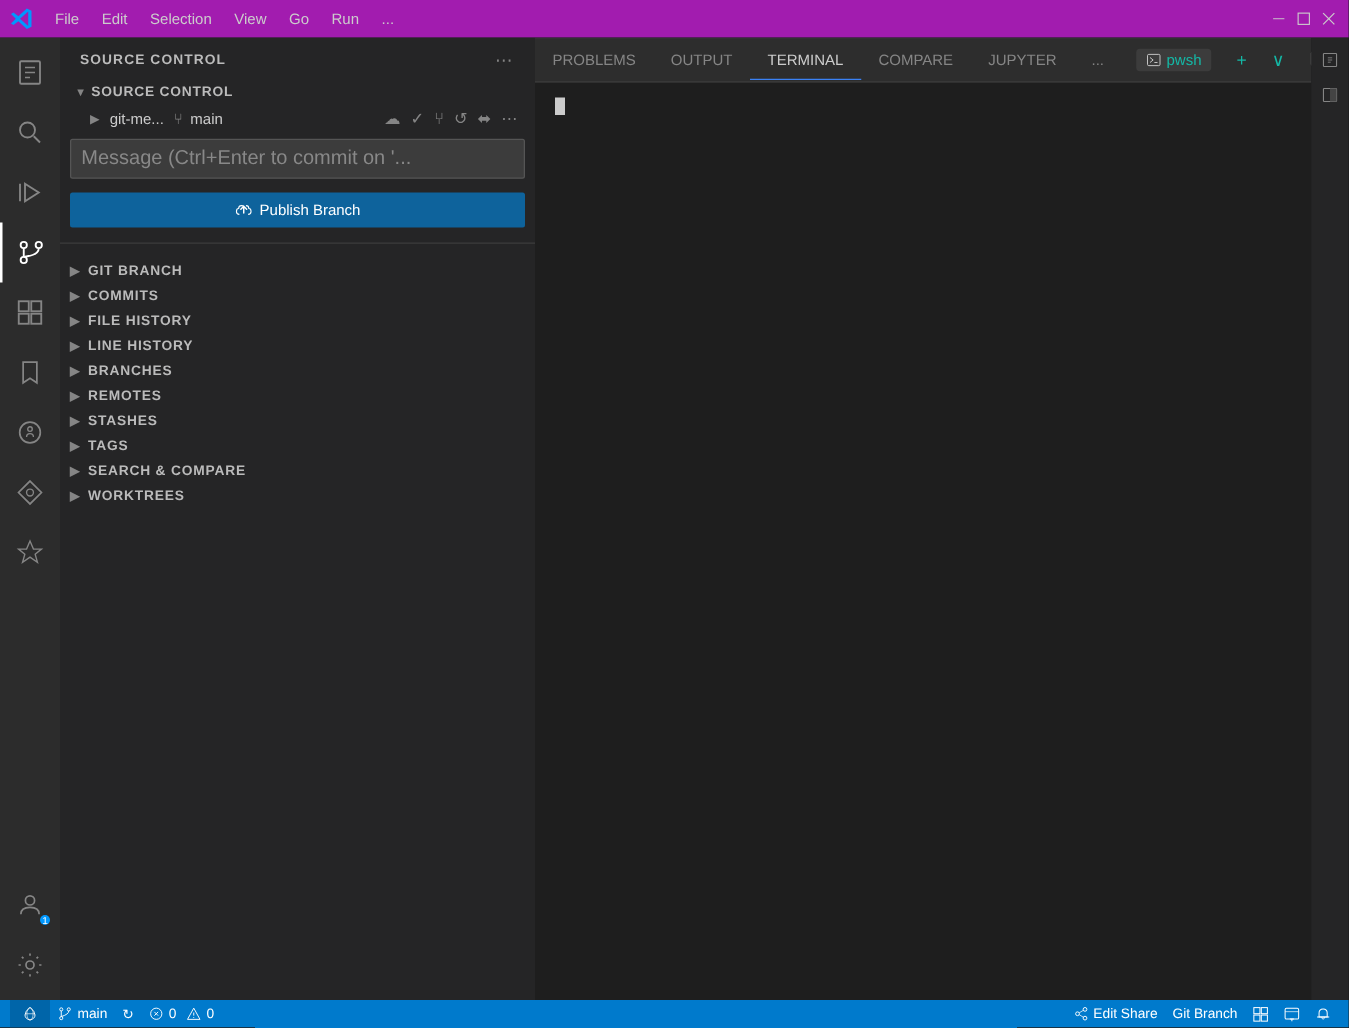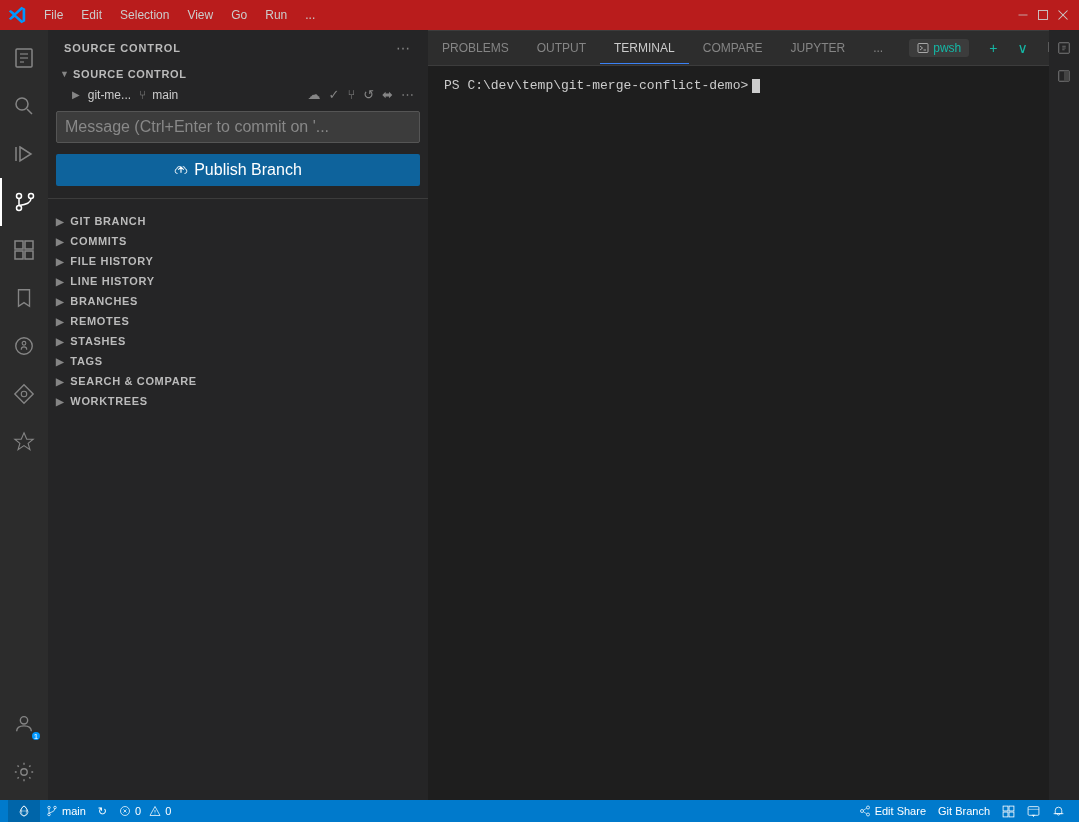--- a/index.html
+++ b/index.html
@@ -11,21 +11,21 @@
       font-size: 13px;
       color: #cccccc;
       overflow: hidden;
       display: flex;
       flex-direction: column;
     }
 
     
     .title-bar {
       height: 30px;
-      background: #b91c1c;
+      background: #a21caf;
       display: flex;
       align-items: center;
       justify-content: space-between;
       padding: 0 8px;
       flex-shrink: 0;
       text-align: right;
     }
     .title-bar-left {
       display: flex;
       align-items: center;
@@ -188,21 +188,21 @@
     .sc-commit-input::placeholder { color: #888; }
 
     .publish-btn {
       width: 100%;
       background: #0e639c;
       color: #ffffff;
       border: none;
       padding: 7px 12px;
       margin-top: 8px;
       cursor: pointer;
-      font-size: 16px;
+      font-size: 12px;
       display: flex;
       align-items: center;
       justify-content: center;
       gap: 6px;
       border-radius: 2px;
     }
 
     
     .gitlens-sections {
       flex: 1;
@@ -668,21 +668,20 @@
           </div>
           <div class="terminal-action-btn">
             
           </div>
 
         </div>
       </div>
 
       <div class="terminal-body">
         <div class="terminal-prompt">
-          <span>PS C:\dev\temp\git-merge-conflict-demo&gt; </span>
           <span class="terminal-cursor"></span>
         </div>
       </div>
     </div>
   </div>
 
   <div class="right-mini-bar">
     <div class="mini-bar-icon">
       <svg width="14" height="14" viewBox="0 0 24 24">
         <rect x="3" y="3" width="18" height="18" rx="1" stroke="#858585" stroke-width="1.5" fill="none"></rect>

